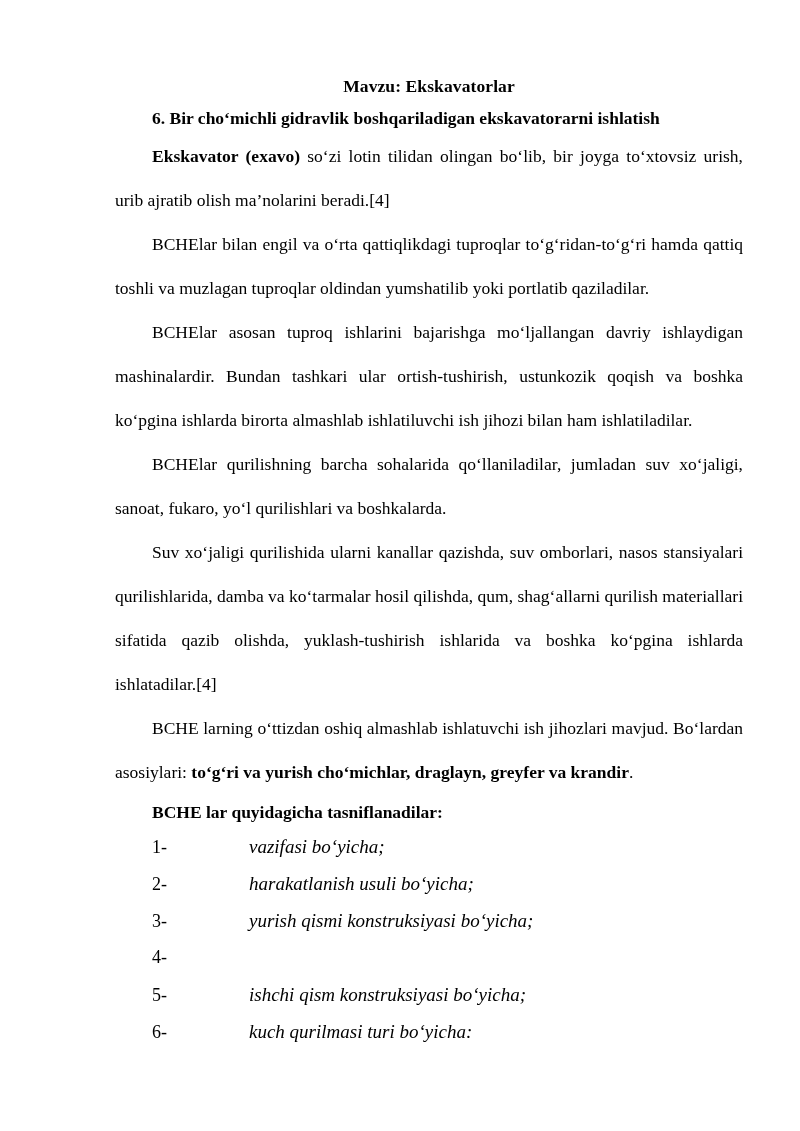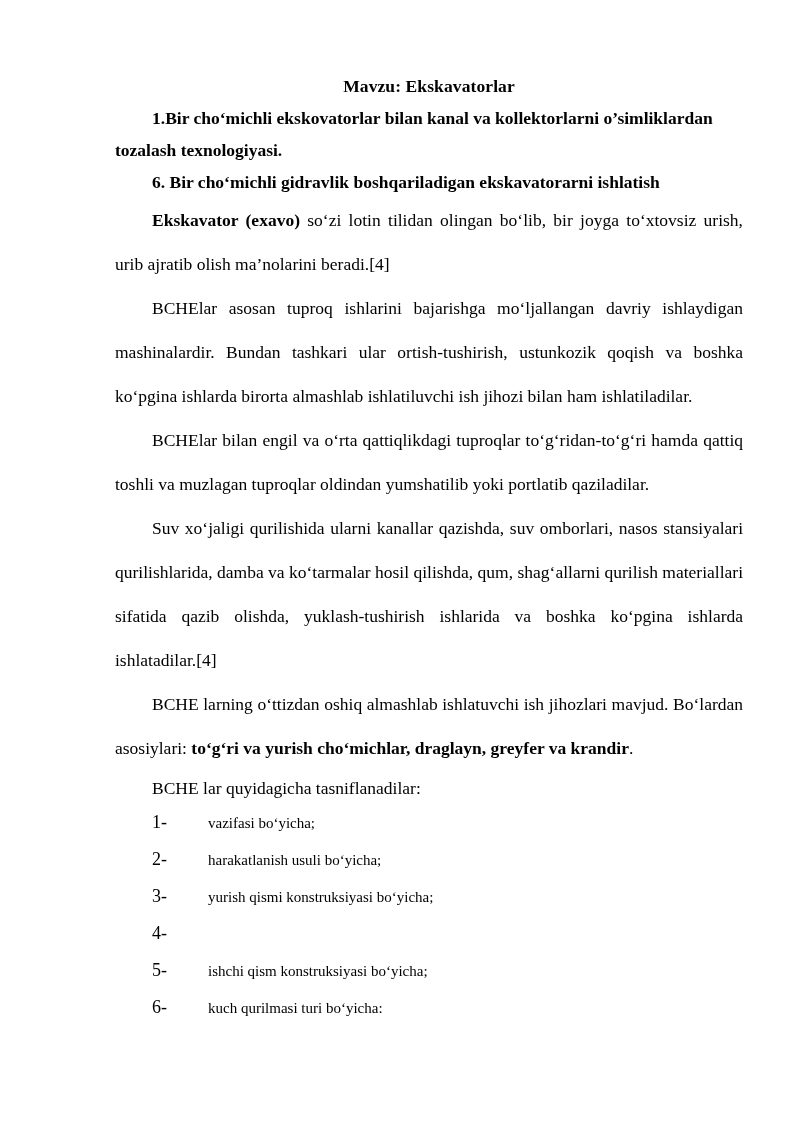--- a/index.html
+++ b/index.html
@@ -59,21 +59,21 @@
     margin: 0;
     text-indent: 37px;
     text-align: justify;
     text-justify: inter-word;
     hyphens: none;
   }
   .para b { font-weight: bold; }
 
   
   .bold-line {
-    font-weight: normal;
+    font-weight: bold;
     font-size: 17.5px;
     line-height: 32px;
     margin: 0;
     text-indent: 37px;
     text-align: left;
   }
 
   
   .list {
     margin: 0;
@@ -89,43 +89,45 @@
   }
   .list-num {
     font-size: 18px;
     font-style: normal;
     font-weight: normal;
     width: 56px;
     flex: 0 0 56px;
     text-align: left;
   }
   .list-text {
-    font-size: 15px;
+    font-style: italic;
+    font-size: 19px;
+    margin-left: 41px;
   }
 
   .gap-small { height: 2px; }
 </style>
 </head>
 <body>
 
 <div class="page">
   <div class="content">
 
     <div class="title-center">Mavzu: Ekskavatorlar</div>
 
 
-    <div class="plan">1.Bir choʻmichli ekskovatorlar bilan kanal va kollektorlarni o’simliklardan tozalash texnologiyasi.</div>
     <div class="plan">6. Bir choʻmichli gidravlik boshqariladigan ekskavatorarni ishlatish</div>
 
     <p class="para"><b>Ekskavator (exavo)</b><span> soʻzi lotin tilidan olingan boʻlib, bir joyga toʻxtovsiz urish, urib ajratib olish ma’nolarini beradi.[4]</span></p>
 
+    <p class="para"><span>BCHElar bilan engil va oʻrta qattiqlikdagi tuproqlar toʻgʻridan-toʻgʻri hamda qattiq toshli va muzlagan tuproqlar oldindan yumshatilib yoki portlatib qaziladilar.</span></p>
+
     <p class="para"><span>BCHElar asosan tuproq ishlarini bajarishga moʻljallangan davriy ishlaydigan mashinalardir. Bundan tashkari ular ortish-tushirish, ustunkozik qoqish va boshka koʻpgina ishlarda birorta almashlab ishlatiluvchi ish jihozi bilan ham ishlatiladilar.</span></p>
 
-    <p class="para"><span>BCHElar bilan engil va oʻrta qattiqlikdagi tuproqlar toʻgʻridan-toʻgʻri hamda qattiq toshli va muzlagan tuproqlar oldindan yumshatilib yoki portlatib qaziladilar.</span></p>
-
+    <p class="para"><span>BCHElar qurilishning barcha sohalarida qoʻllaniladilar, jumladan suv xoʻjaligi, sanoat, fukaro, yoʻl  qurilishlari va boshkalarda.</span></p>
 
     <p class="para"><span>Suv xoʻjaligi qurilishida ularni kanallar qazishda, suv omborlari, nasos stansiyalari qurilishlarida, damba va koʻtarmalar hosil qilishda, qum, shagʻallarni qurilish materiallari sifatida qazib olishda, yuklash-tushirish ishlarida va boshka koʻpgina ishlarda ishlatadilar.[4]</span></p>
 
     <p class="para"><span>BCHE larning oʻttizdan oshiq almashlab ishlatuvchi ish jihozlari mavjud. Boʻlardan asosiylari: </span><b>toʻgʻri va yurish choʻmichlar, draglayn, greyfer va krandir</b><span>.</span></p>
 
     <div class="gap-small"></div>
 
     <div class="bold-line">BCHE lar quyidagicha tasniflanadilar:</div>
 
     <ul class="list">

